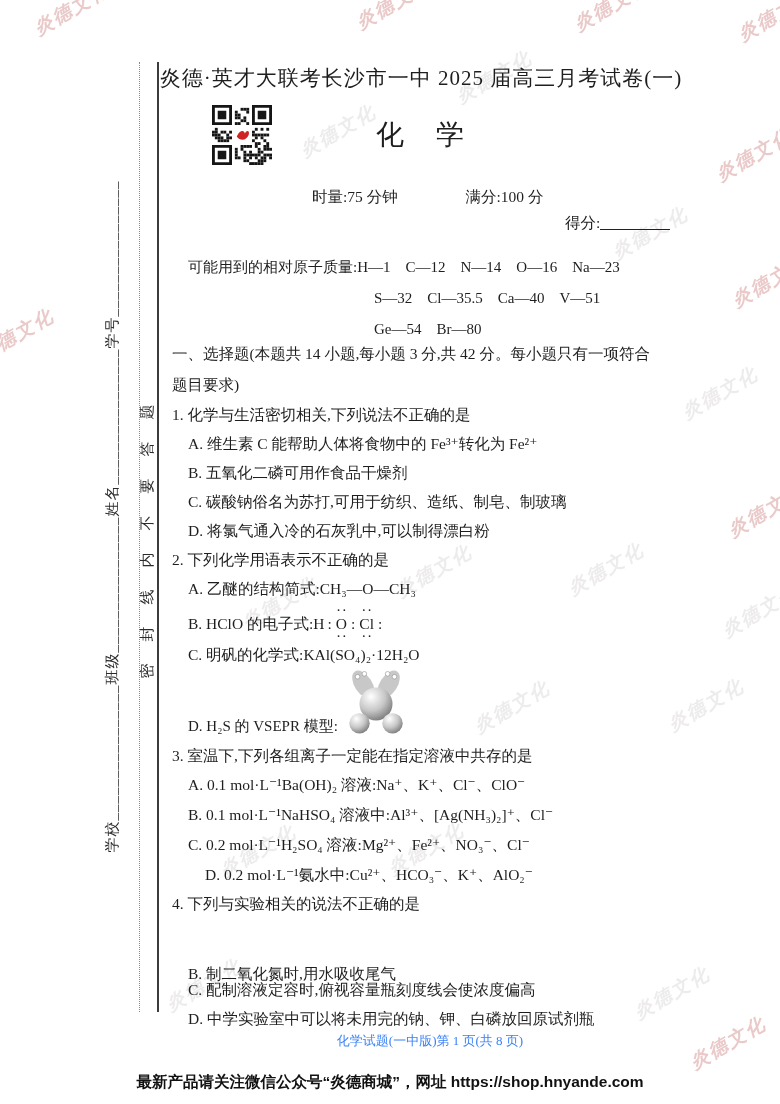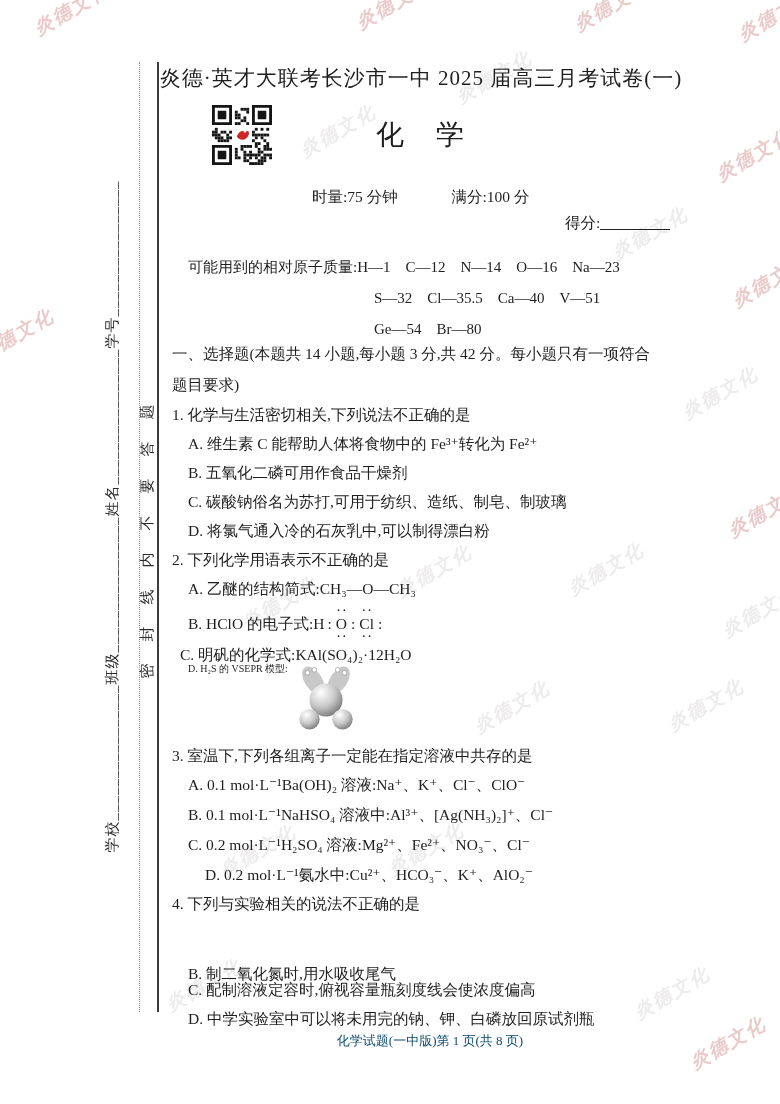--- a/index.html
+++ b/index.html
@@ -18,42 +18,42 @@
              transform:rotate(-90deg);font-size:15px;white-space:nowrap;letter-spacing:1px;color:#2a2a2a}
   .side-seal{position:absolute;left:-3px;top:521px;width:300px;text-align:center;
              transform:rotate(-90deg);font-size:15px;letter-spacing:22px;white-space:nowrap;color:#2a2a2a}
   
   .title{position:absolute;left:120px;top:64px;width:602px;text-align:center;
          font-size:21px;font-weight:normal;letter-spacing:1px;white-space:nowrap}
   .qr{position:absolute;left:212px;top:105px;width:60px;height:60px}
   .subject{position:absolute;left:160px;top:116px;width:522px;text-align:center;
            font-size:28px;font-weight:normal;letter-spacing:2px}
   .meta{position:absolute;left:312px;top:187px;font-size:15.5px;white-space:nowrap}
-  .meta .gap{margin-left:50px}
+  .meta .gap{margin-left:64px}
   .score{position:absolute;left:565px;top:213px;font-size:15.5px;font-weight:normal;white-space:nowrap}
   .score .blank{display:inline-block;width:70px;height:15px;border-bottom:1.5px solid #222;vertical-align:-2px}
   
   .atomic{position:absolute;left:188px;top:252px;font-size:15px;line-height:31px;white-space:nowrap}
   .atomic .ind{padding-left:186px}
   
   .line{position:absolute;white-space:nowrap;font-size:15.5px;line-height:22px}
   .line b{font-weight:normal}
   
   .lw{position:relative;display:inline-block;padding:0 1px}
   .lw::before,.lw::after{content:"\00B7\2009\00B7";position:absolute;left:50%;transform:translateX(-50%);
       font-size:11px;font-weight:bold;line-height:1;color:#1e1e1e}
   .lw::before{top:-8px}
   .lw::after{bottom:-7px}
   .lc{display:inline-block;margin:0 3px}
   
-  .vsepr-row{position:absolute;left:188px;top:662px;height:74px;display:flex;align-items:flex-start;
-             font-size:10px;white-space:nowrap}
+  .vsepr-row{position:absolute;left:188px;top:662px;height:74px;display:flex;align-items:flex-end;
+             font-size:15px;white-space:nowrap}
   .vsepr-row svg{margin-left:5px}
   
-  .footer-page{position:absolute;left:160px;top:1032px;width:540px;text-align:center;font-size:13px;color:#0c4a6e}
+  .footer-page{position:absolute;left:160px;top:1032px;width:540px;text-align:center;font-size:13px;color:#3b82f6}
   .promo{position:absolute;left:0;top:1072px;width:780px;text-align:center;font-size:15.5px;font-weight:bold;
          font-family:"Liberation Sans","DejaVu Sans",sans-serif;color:#111}
 </style>
 </head>
 <body>
 
 <div class="page">
 
   <i class="wm pink" style="left:30px;top:-4px">炎德文化</i>
   <i class="wm pink" style="left:352px;top:-10px">炎德文化</i>
@@ -224,21 +224,21 @@
   <div class="line" style="left:188px;top:433px">A. 维生素 C 能帮助人体将食物中的 Fe³⁺转化为 Fe²⁺</div>
   <div class="line" style="left:188px;top:462px">B. 五氧化二磷可用作食品干燥剂</div>
   <div class="line" style="left:188px;top:491px">C. 碳酸钠俗名为苏打,可用于纺织、造纸、制皂、制玻璃</div>
   <div class="line" style="left:188px;top:520px">D. 将氯气通入冷的石灰乳中,可以制得漂白粉</div>
 
   <div class="line" style="left:172px;top:549px">2. 下列化学用语表示不正确的是</div>
   <div class="line" style="left:188px;top:578px">A. 乙醚的结构简式:CH₃—O—CH₃</div>
   <div class="line" style="left:188px;top:613px">
     <span>B. HClO 的电子式:H</span><span class="lc">:</span><span class="lw">O</span><span class="lc">:</span><span class="lw">Cl</span><span class="lc">:</span>
   </div>
-  <div class="line" style="left:180px;top:644px">C. 明矾的化学式:KAl(SO₄)₂·12H₂O</div>
+  <div class="line" style="left:188px;top:644px">C. 明矾的化学式:KAl(SO₄)₂·12H₂O</div>
   <div class="vsepr-row">
     <span>D. H₂S 的 VSEPR 模型:</span>
     <svg width="66" height="70" viewBox="0 0 68 70">
       <defs>
         <radialGradient id="sph" cx="35%" cy="28%" r="78%">
           <stop offset="0%" stop-color="#ffffff"></stop>
           <stop offset="55%" stop-color="#c7c7c7"></stop>
           <stop offset="100%" stop-color="#787878"></stop>
         </radialGradient>
       </defs>
@@ -263,14 +263,15 @@
   <div class="line" style="left:188px;top:804px">B. 0.1 mol·L⁻¹NaHSO₄ 溶液中:Al³⁺、[Ag(NH₃)₂]⁺、Cl⁻</div>
   <div class="line" style="left:188px;top:834px">C. 0.2 mol·L⁻¹H₂SO₄ 溶液:Mg²⁺、Fe²⁺、NO₃⁻、Cl⁻</div>
   <div class="line" style="left:205px;top:864px">D. 0.2 mol·L⁻¹氨水中:Cu²⁺、HCO₃⁻、K⁺、AlO₂⁻</div>
 
   <div class="line" style="left:172px;top:893px">4. 下列与实验相关的说法不正确的是</div>
   <div class="line" style="left:188px;top:963px">B. 制二氧化氮时,用水吸收尾气</div>
   <div class="line" style="left:188px;top:979px">C. 配制溶液定容时,俯视容量瓶刻度线会使浓度偏高</div>
   <div class="line" style="left:188px;top:1008px">D. 中学实验室中可以将未用完的钠、钾、白磷放回原试剂瓶</div>
 
   <div class="footer-page">化学试题(一中版)第 1 页(共 8 页)</div>
+  <div class="promo">最新产品请关注微信公众号“炎德商城”，网址 https://shop.hnyande.com</div>
 
 </div>
 
 </body></html>

